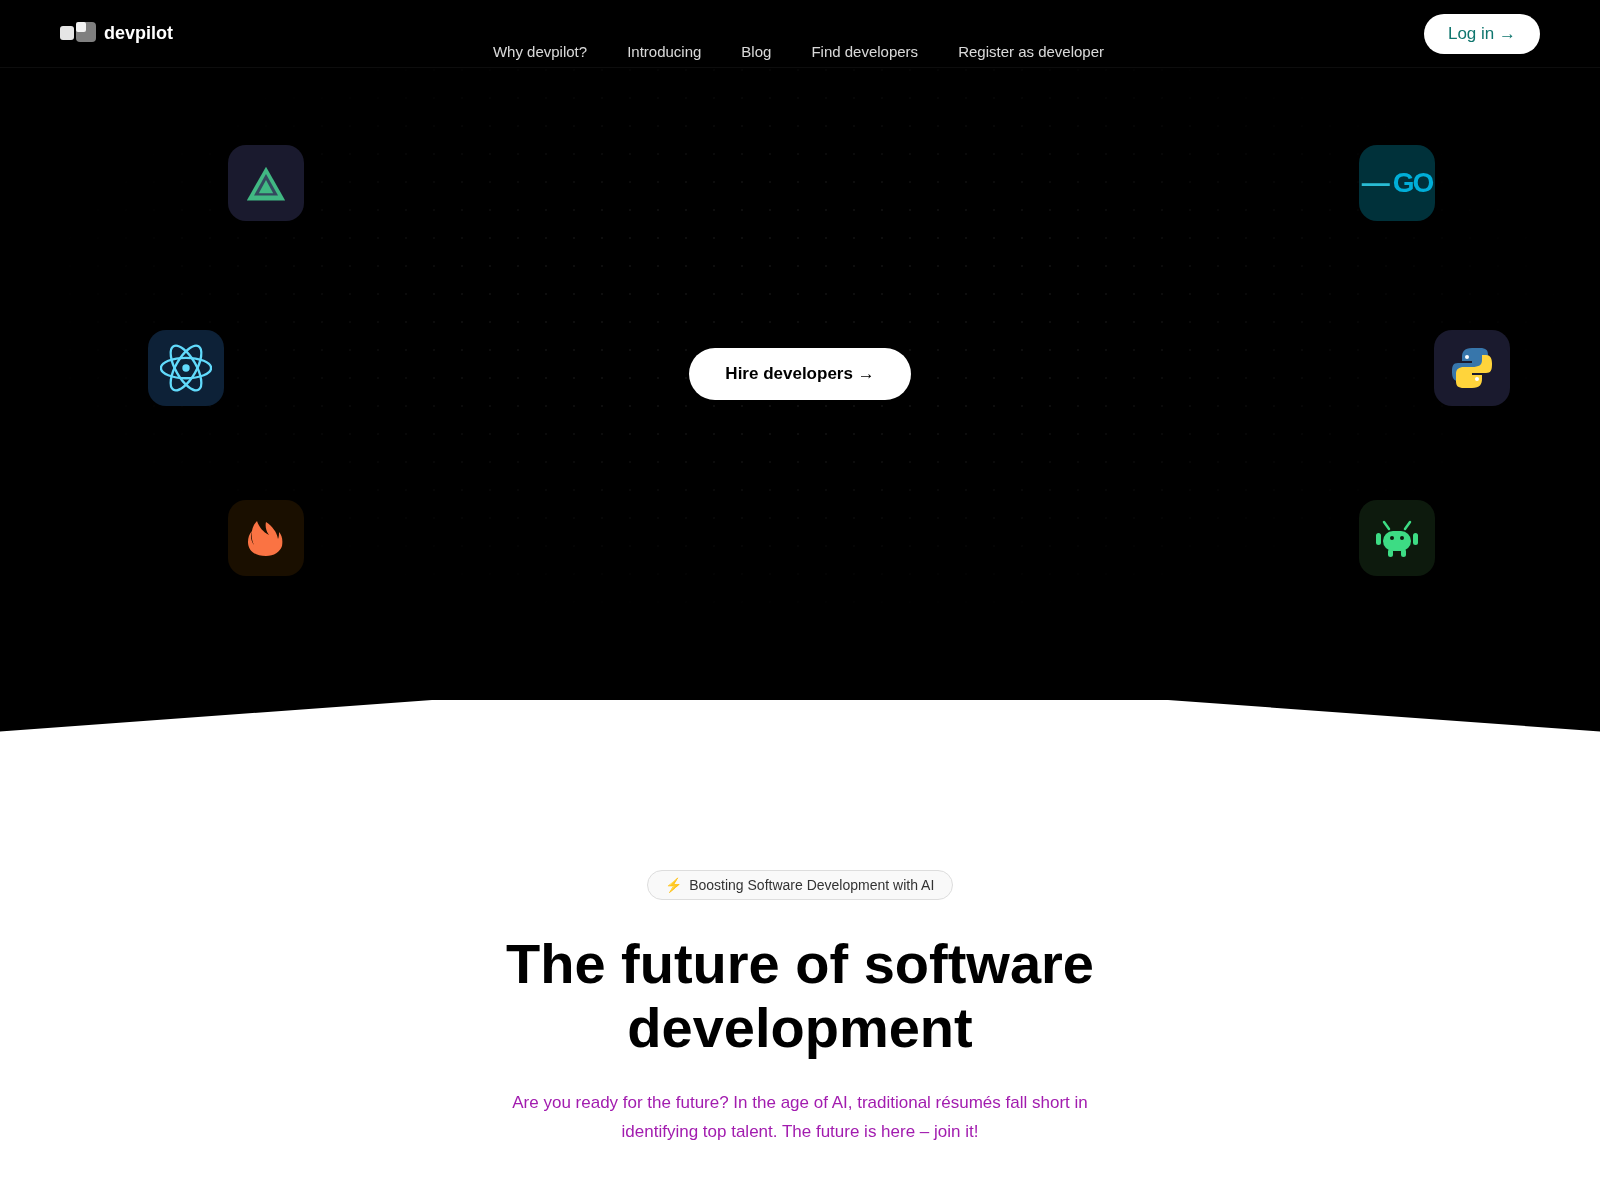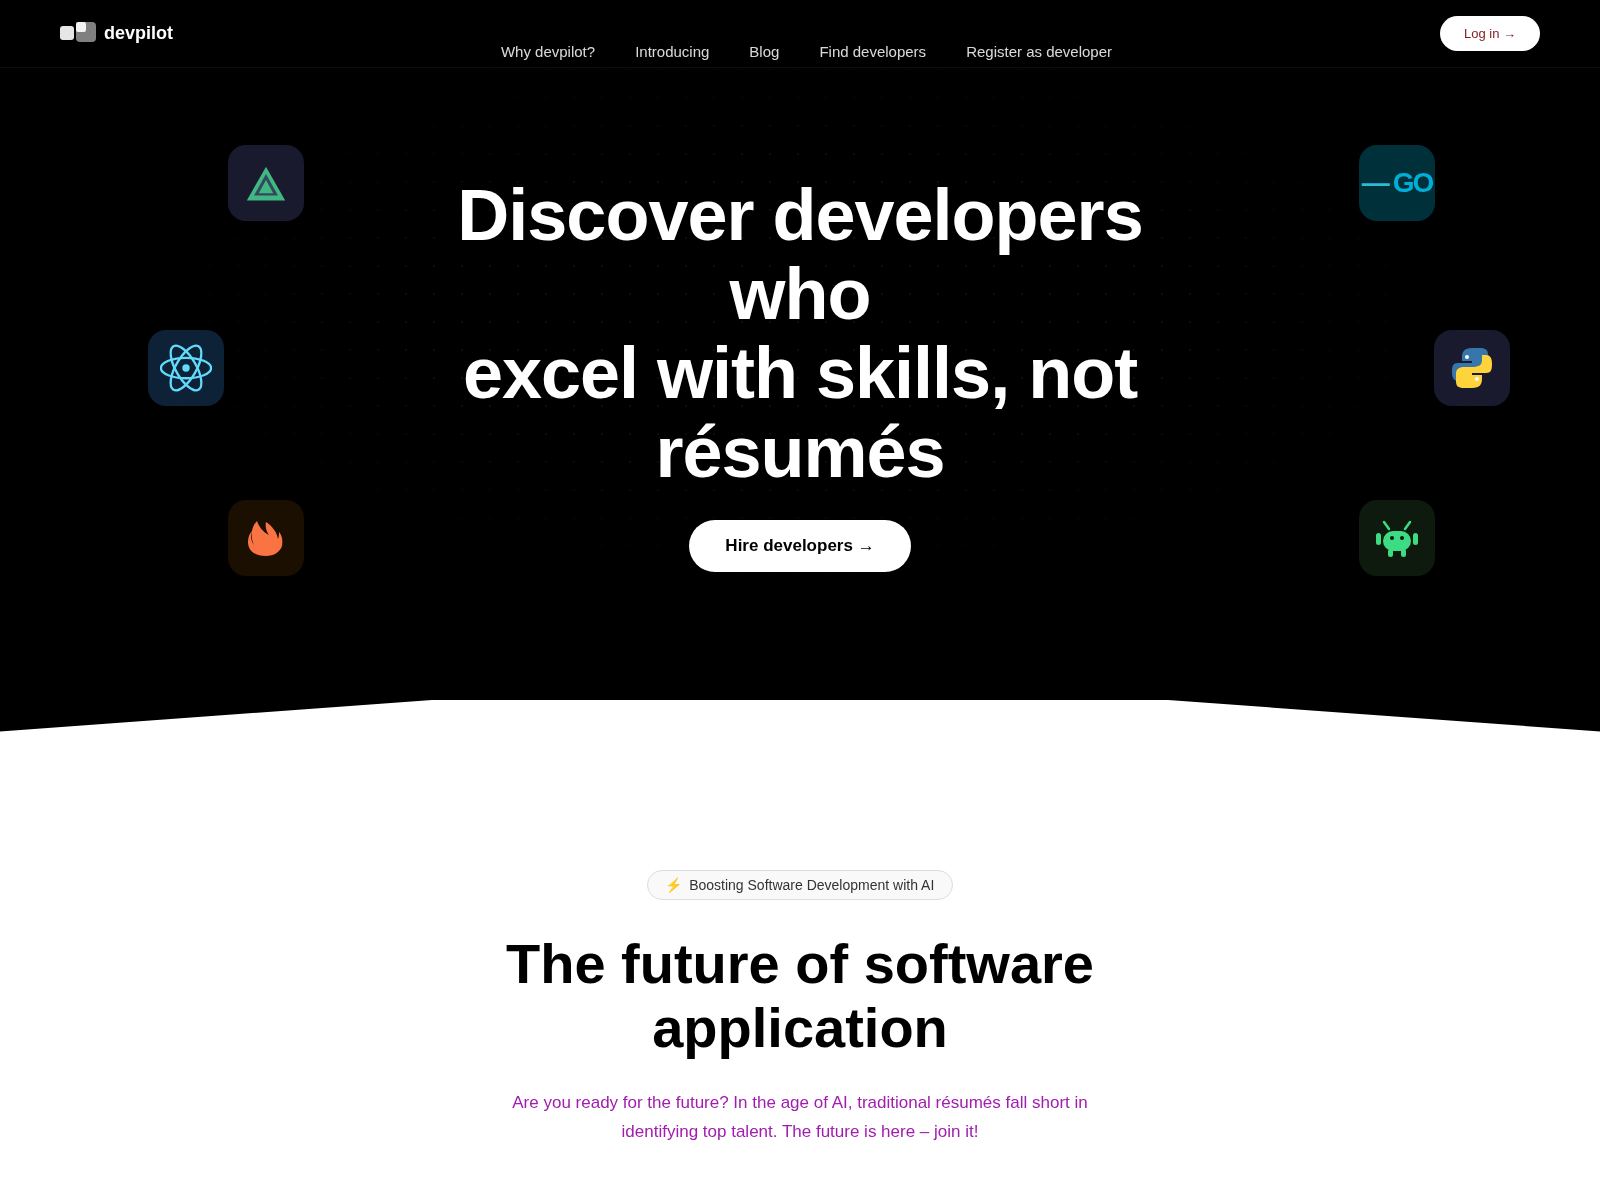--- a/index.html
+++ b/index.html
@@ -12,22 +12,22 @@
       padding: 0 60px; height: 68px;
       background: rgba(0,0,0,0.85); backdrop-filter: blur(8px);
       z-index: 100; border-bottom: 1px solid rgba(255,255,255,0.05);
     }
     .nav-logo { display: flex; align-items: center; gap: 8px; cursor: pointer; }
     .nav-logo-icon { width: 36px; height: 24px; }
     .nav-logo-text { color: #fff; font-size: 18px; font-weight: 600; }
     .nav-links { display: flex; align-items: center; gap: 40px; margin-top: 36px; }
     .nav-links a { color: rgba(255,255,255,0.85); text-decoration: none; font-size: 15px; font-weight: 400; cursor: pointer; }
     .nav-login {
-      background: #fff; color: #7f1d1d; border: none; border-radius: 24px;
-      padding: 10px 24px; font-size: 13px; font-weight: 500; cursor: pointer;
+      background: #fff; color: #0f766e; border: none; border-radius: 24px;
+      padding: 10px 24px; font-size: 17px; font-weight: 500; cursor: pointer;
       display: flex; align-items: center; gap: 6px;
     }
 
     
     .hero {
       background: #000;
       min-height: 700px;
       display: flex; flex-direction: column; align-items: center; justify-content: center;
       position: relative; overflow: hidden;
       padding-top: 68px;
@@ -216,33 +216,29 @@
 
       <rect x="4" y="20" width="5" height="12" rx="2.5" fill="#3DDC84"></rect>
       <rect x="41" y="20" width="5" height="12" rx="2.5" fill="#3DDC84"></rect>
 
       <rect x="16" y="36" width="5" height="8" rx="2.5" fill="#3DDC84"></rect>
       <rect x="29" y="36" width="5" height="8" rx="2.5" fill="#3DDC84"></rect>
     </svg>
   </div>
 
   <div class="hero-content">
-    <h1 class="hero-title">
-      <span>Discover developers who</span><br>
-      <span>excel with skills, not résumés</span>
-    </h1>
     <button class="hero-cta">Hire developers →</button>
   </div>
 </section>
 
 <div class="hero-notch"></div>
 
 <section class="section-white">
   <div class="section-badge">
     <span>⚡</span>
     <span>Boosting Software Development with AI</span>
   </div>
   <h2 class="section-title">
     <span>The future of software</span><br>
-    <span>application</span>
+    <span>development</span>
   </h2>
   <p class="section-desc">Are you ready for the future? In the age of AI, traditional résumés fall short in identifying top talent. The future is here – join it!</p>
 </section>
 
 </body></html>

